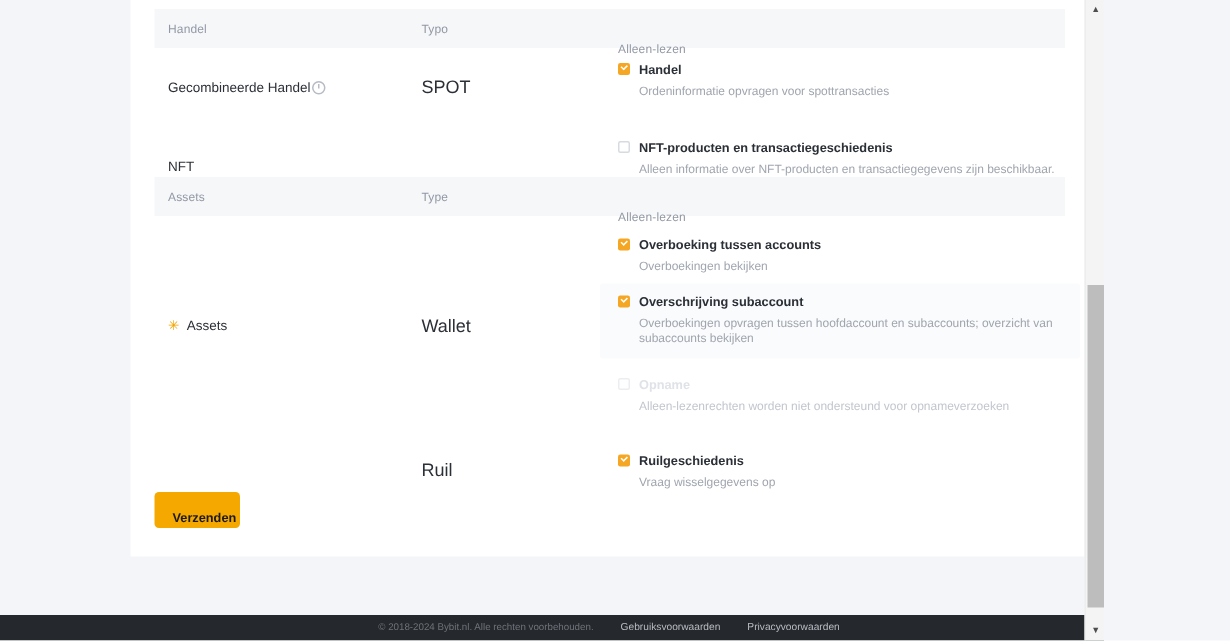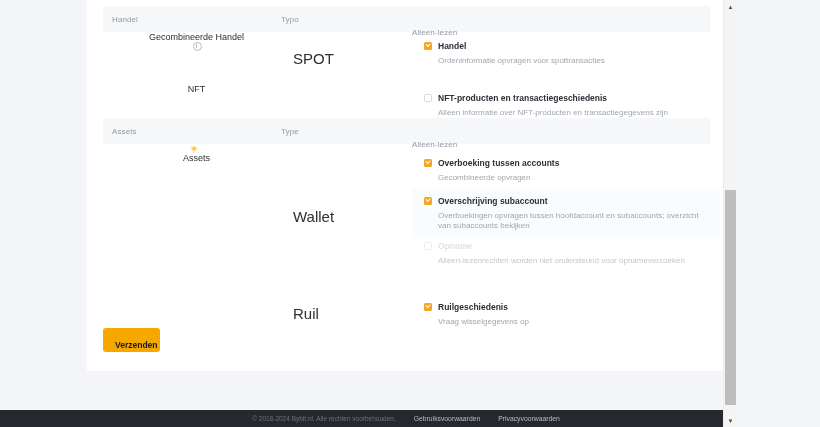--- a/index.html
+++ b/index.html
@@ -56,30 +56,28 @@
     position: relative;
   }
   .cell-name {
     width: 178px;
     box-sizing: border-box;
     padding-left: 9px;
     font-size: 9px;
     color: #2b2f36;
     display: flex;
     align-items: center;
-    flex-direction: column;
   }
   .cell-type {
     width: 131px;
     box-sizing: border-box;
-    font-size: 15px;
+    font-size: 12px;
     color: #2b2f36;
     display: flex;
     align-items: center;
-    margin-left: 12px;
   }
   .cell-perm {
     flex: 1;
     padding-top: 9px;
     padding-bottom: 6px;
   }
 
   
   .info-icon {
     display: inline-block;
@@ -341,32 +339,32 @@
           <span>Assets</span>
         </div>
         <div class="cell-type" style="align-items:center;">Wallet</div>
         <div class="cell-perm" style="padding-top:14px;">
 
           <div class="opt">
             <div class="opt-head">
               <span class="chk"></span>
               <span class="opt-label">Overboeking tussen accounts</span>
             </div>
-            <div class="opt-desc">Gecombineerde opvragen</div>
+            <div class="opt-desc">Overboekingen bekijken</div>
           </div>
 
           <div class="opt highlight" style="">
             <div class="opt-head">
               <span class="chk"></span>
               <span class="opt-label">Overschrijving subaccount</span>
             </div>
             <div class="opt-desc">Overboekingen opvragen tussen hoofdaccount en subaccounts; overzicht van subaccounts bekijken</div>
           </div>
 
-          <div class="opt" style="margin-top:10px;">
+          <div class="opt" style="margin-top:20px;">
             <div class="opt-head">
               <span class="chk disabled"></span>
               <span class="opt-label muted">Opname</span>
             </div>
             <div class="opt-desc muted">Alleen-lezenrechten worden niet ondersteund voor opnameverzoeken</div>
           </div>
 
         </div>
       </div>
 

